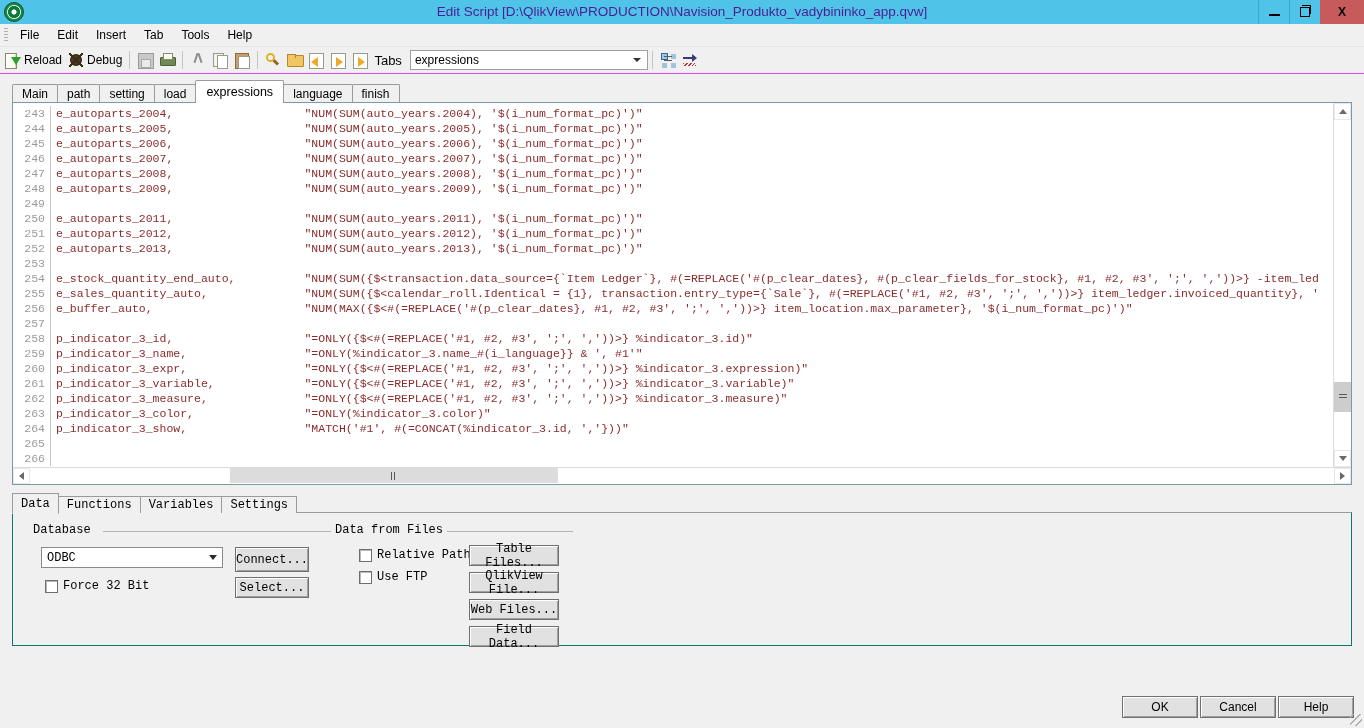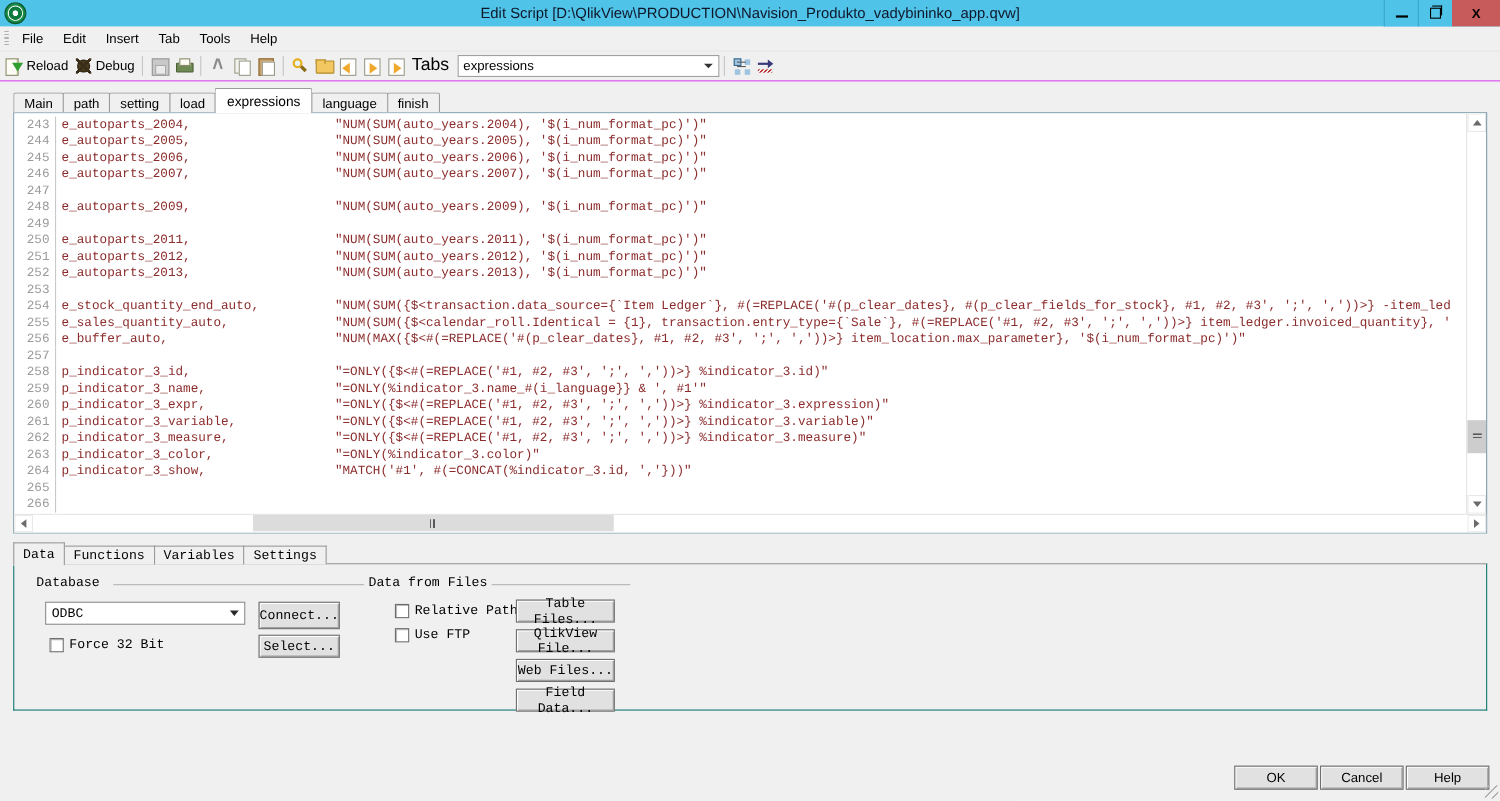--- a/index.html
+++ b/index.html
@@ -35,21 +35,21 @@
     background: radial-gradient(circle at 50% 50%, #ffffff 0%, #ffffff 18%, #0e7a3c 22%, #0e7a3c 45%, #ffffff 50%, #1a8f4a 58%, #0b5c2e 100%);
     border: 1px solid #0a5a2c;
     box-sizing: border-box;
     flex: 0 0 auto;
   }
   .title-text {
     position: absolute;
     left: 0; right: 0;
     text-align: center;
     font-size: 13.5px;
-    color: #0f172a;
+    color: #4c1d95;
     line-height: 24px;
     pointer-events: none;
   }
   .win-buttons {
     margin-left: auto;
     display: flex;
     height: 24px;
     flex: 0 0 auto;
     z-index: 2;
   }
@@ -222,21 +222,21 @@
   }
   .ic-squiggle::after {
     content:""; position:absolute; left:10px; top:2px;
     width:0; height:0; border-top:4px solid transparent; border-bottom:4px solid transparent;
     border-left:5px solid #3a3a7a;
   }
   .squiggle-line {
     position:absolute; left:1px; bottom:2px; width:13px; height:3px;
     background-image: repeating-linear-gradient(135deg, #c03030 0px, #c03030 1.2px, transparent 1.2px, transparent 2.6px);
   }
-  .tabs-label { font-size: 16px; margin-left: 2px; margin-right: 5px; }
+  .tabs-label { font-size: 13px; margin-left: 2px; margin-right: 5px; }
 
   .tabs-combo {
     width: 238px; height: 20px;
     background: #ffffff;
     border: 1px solid #a0a0a0;
     display: flex; align-items: center;
     position: relative;
     box-sizing: border-box;
   }
   .tabs-combo-text { padding-left: 4px; font-size: 12px; }
@@ -605,21 +605,21 @@
     <div class="tab">finish</div>
   </div>
 
   <div class="editor-wrap">
     <div class="editor-body">
       <div class="code-area" id="code-area">
           <div class="code-line"><span class="ln">243</span><span class="code-text">e_autoparts_2004,                   "NUM(SUM(auto_years.2004), '$(i_num_format_pc)')"</span></div>
           <div class="code-line"><span class="ln">244</span><span class="code-text">e_autoparts_2005,                   "NUM(SUM(auto_years.2005), '$(i_num_format_pc)')"</span></div>
           <div class="code-line"><span class="ln">245</span><span class="code-text">e_autoparts_2006,                   "NUM(SUM(auto_years.2006), '$(i_num_format_pc)')"</span></div>
           <div class="code-line"><span class="ln">246</span><span class="code-text">e_autoparts_2007,                   "NUM(SUM(auto_years.2007), '$(i_num_format_pc)')"</span></div>
-          <div class="code-line"><span class="ln">247</span></div>
+          <div class="code-line"><span class="ln">247</span><span class="code-text">e_autoparts_2008,                   "NUM(SUM(auto_years.2008), '$(i_num_format_pc)')"</span></div>
           <div class="code-line"><span class="ln">248</span><span class="code-text">e_autoparts_2009,                   "NUM(SUM(auto_years.2009), '$(i_num_format_pc)')"</span></div>
           <div class="code-line"><span class="ln">249</span></div>
           <div class="code-line"><span class="ln">250</span><span class="code-text">e_autoparts_2011,                   "NUM(SUM(auto_years.2011), '$(i_num_format_pc)')"</span></div>
           <div class="code-line"><span class="ln">251</span><span class="code-text">e_autoparts_2012,                   "NUM(SUM(auto_years.2012), '$(i_num_format_pc)')"</span></div>
           <div class="code-line"><span class="ln">252</span><span class="code-text">e_autoparts_2013,                   "NUM(SUM(auto_years.2013), '$(i_num_format_pc)')"</span></div>
           <div class="code-line"><span class="ln">253</span><span class="code-text"></span></div>
           <div class="code-line"><span class="ln">254</span><span class="code-text">e_stock_quantity_end_auto,          "NUM(SUM({$&lt;transaction.data_source={`Item Ledger`}, #(=REPLACE('#(p_clear_dates}, #(p_clear_fields_for_stock}, #1, #2, #3', ';', ','))&gt;} -item_led</span></div>
           <div class="code-line"><span class="ln">255</span><span class="code-text">e_sales_quantity_auto,              "NUM(SUM({$&lt;calendar_roll.Identical = {1}, transaction.entry_type={`Sale`}, #(=REPLACE('#1, #2, #3', ';', ','))&gt;} item_ledger.invoiced_quantity}, '</span></div>
           <div class="code-line"><span class="ln">256</span><span class="code-text">e_buffer_auto,                      "NUM(MAX({$&lt;#(=REPLACE('#(p_clear_dates}, #1, #2, #3', ';', ','))&gt;} item_location.max_parameter}, '$(i_num_format_pc)')"</span></div>
           <div class="code-line"><span class="ln">257</span><span class="code-text"></span></div>

